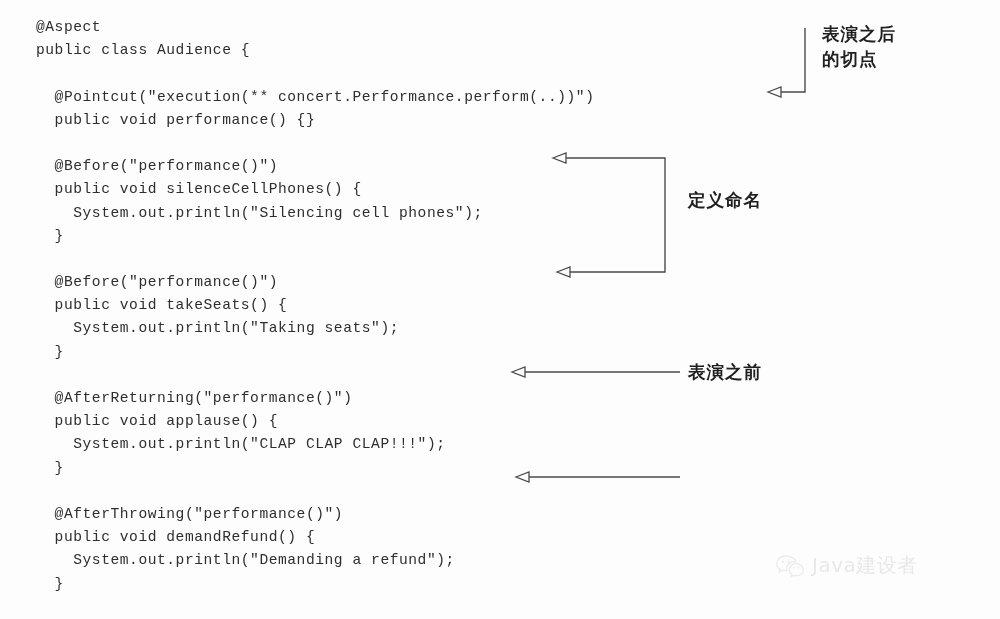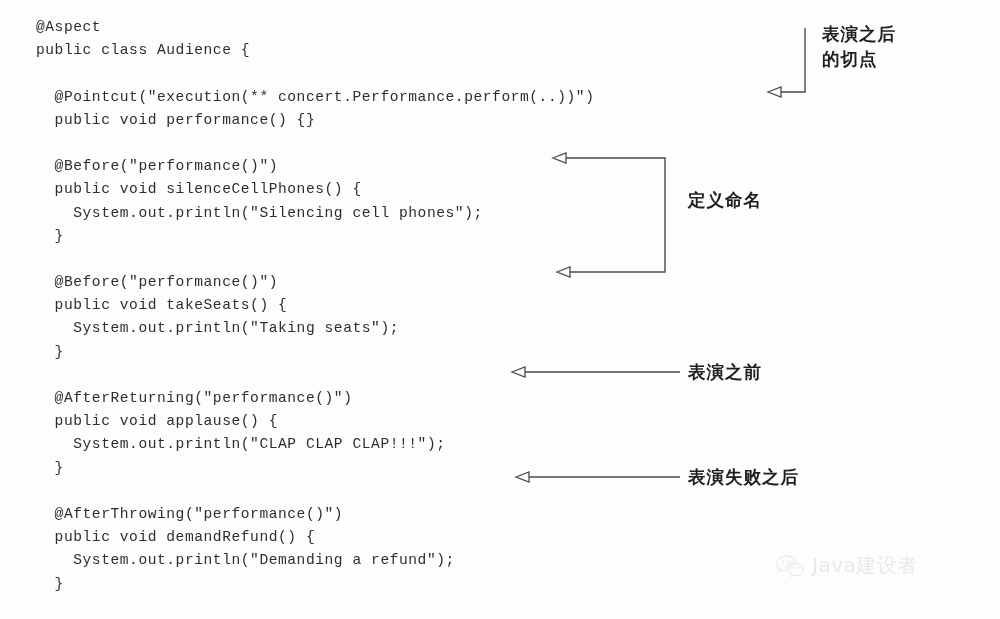--- a/index.html
+++ b/index.html
@@ -125,21 +125,20 @@
     </g>
   </svg>
 
   <div class="anno-label" id="anno-pointcut-label">表演之后
 的切点</div>
 
   <div class="anno-label" id="anno-before-label">定义命名</div>
 
   <div class="anno-label" id="anno-after-label">表演之前</div>
 
-  <div class="anno-label" id="anno-throwing-label">表演失败之后</div>
 
   <div id="watermark">
     <span>
       <svg width="30" height="24" viewBox="0 0 30 24" xmlns="http://www.w3.org/2000/svg">
         <path d="M11 2C5.8 2 1.6 5.3 1.6 9.4c0 2.3 1.3 4.4 3.4 5.7l-.9 2.7 3.1-1.6c1.2.3 2.4.5 3.8.5.3 0 .6 0 .9-.1-.2-.6-.3-1.2-.3-1.8 0-3.9 3.8-7.1 8.5-7.1.3 0 .6 0 .9.1C20.3 4.5 16.1 2 11 2z" fill="none" stroke="#c4c4c4" stroke-width="1.3"></path>
         <circle cx="7.9" cy="7.6" r="1.05" fill="#c4c4c4"></circle>
         <circle cx="13.6" cy="7.6" r="1.05" fill="#c4c4c4"></circle>
         <path d="M21.2 9.7c-4 0-7.2 2.7-7.2 6 0 1.9 1.1 3.6 2.8 4.7l-.7 2.2 2.6-1.3c.8.2 1.7.4 2.5.4 4 0 7.2-2.7 7.2-6s-3.2-6-7.2-6z" fill="none" stroke="#c4c4c4" stroke-width="1.3"></path>
         <circle cx="19.1" cy="13.7" r="0.85" fill="#c4c4c4"></circle>
         <circle cx="23.5" cy="13.7" r="0.85" fill="#c4c4c4"></circle>

